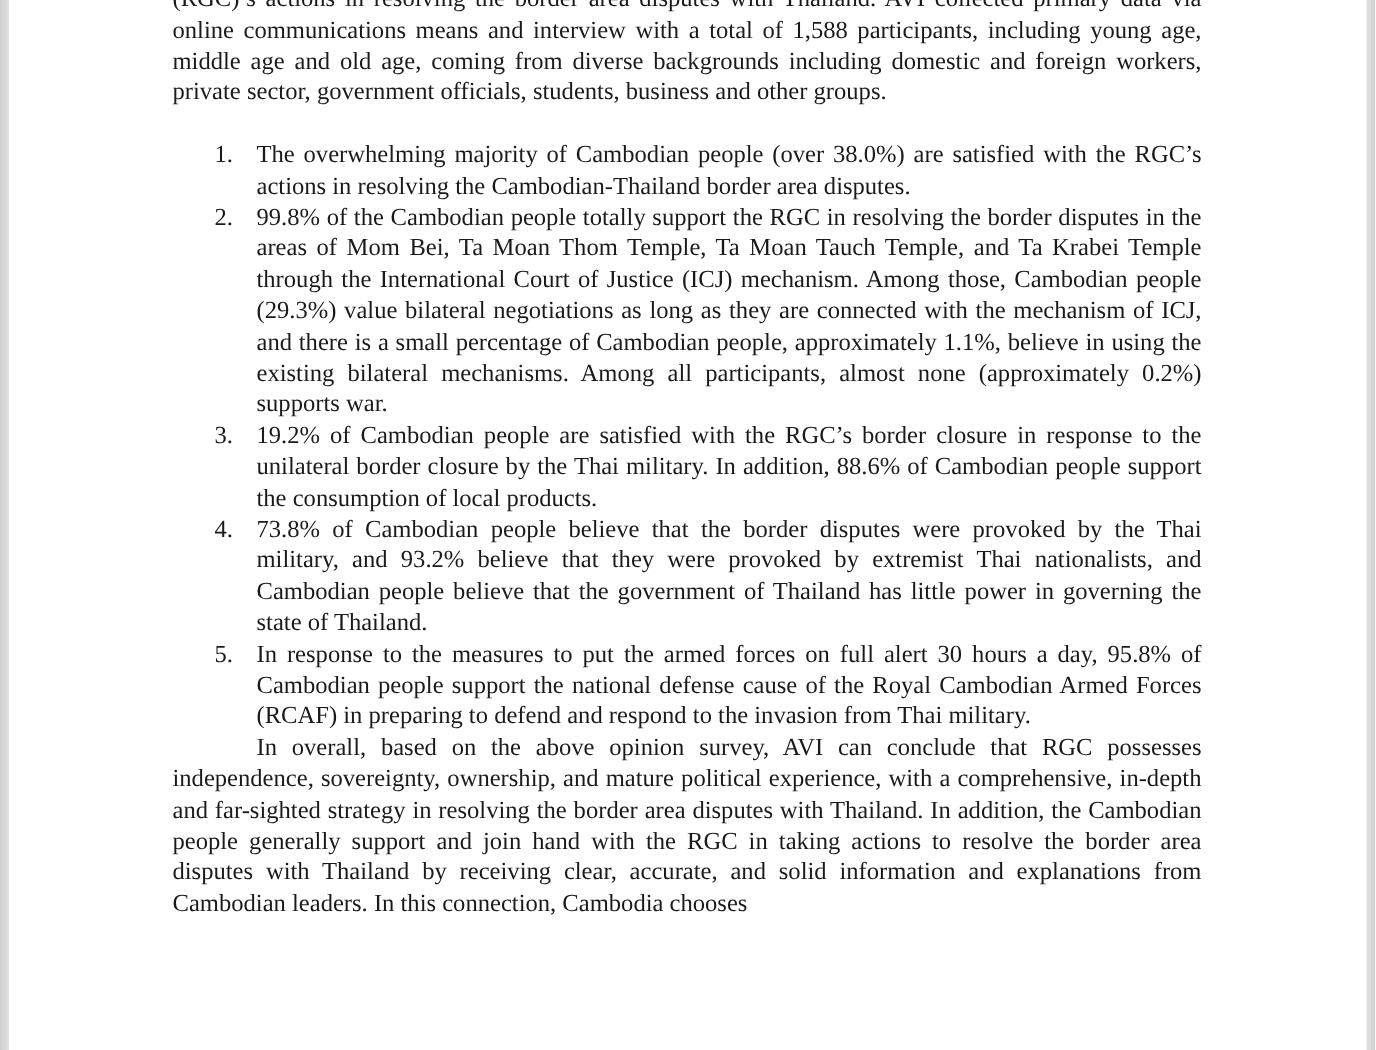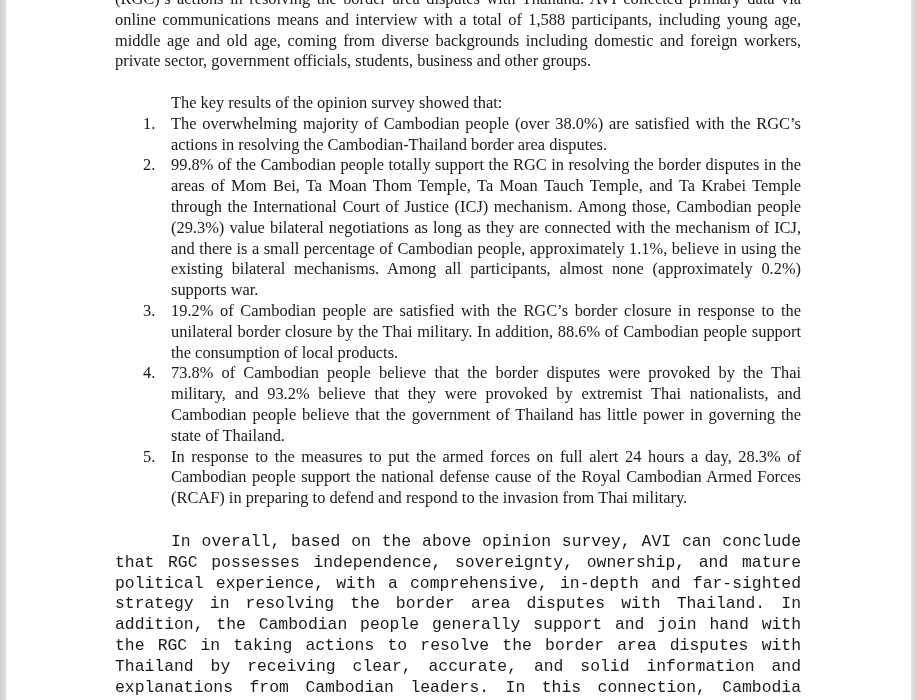--- a/index.html
+++ b/index.html
@@ -55,55 +55,52 @@
       position: relative;
       text-align: justify;
       text-align-last: left;
     }
     .num {
       position: absolute;
       left: -28px;
       top: 0;
     }
     .conclusion {
-      margin-top: 23px;
       text-indent: 56px;
-      font-family: Liberation Mono, monospace;
     }
   </style>
 </head>
 <body>
 
 <div class="viewport">
   <div class="edge-left"></div>
   <div class="edge-right"></div>
 
   <div class="page">
     <p class="intro-para">(RGC)’s actions in resolving the border area disputes with Thailand. AVI collected primary data via online communications means and interview with a total of 1,588 participants, including young age, middle age and old age, coming from diverse backgrounds including domestic and foreign workers, private sector, government officials, students, business and other groups.</p>
 
-    <p class="lead">The key results of the opinion survey showed that:</p>
 
     <ol class="results">
       <li>
         <span class="num">1.</span>
         <span>The overwhelming majority of Cambodian people (over 38.0%) are satisfied with the RGC’s actions in resolving the Cambodian-Thailand border area disputes.</span>
       </li>
       <li>
         <span class="num">2.</span>
         <span>99.8% of the Cambodian people totally support the RGC in resolving the border disputes in the areas of Mom Bei, Ta Moan Thom Temple, Ta Moan Tauch Temple, and Ta Krabei Temple through the International Court of Justice (ICJ) mechanism. Among those, Cambodian people (29.3%) value bilateral negotiations as long as they are connected with the mechanism of ICJ, and there is a small percentage of Cambodian people, approximately 1.1%, believe in using the existing bilateral mechanisms. Among all participants, almost none (approximately 0.2%) supports war.</span>
       </li>
       <li>
         <span class="num">3.</span>
         <span>19.2% of Cambodian people are satisfied with the RGC’s border closure in response to the unilateral border closure by the Thai military. In addition, 88.6% of Cambodian people support the consumption of local products.</span>
       </li>
       <li>
         <span class="num">4.</span>
         <span>73.8% of Cambodian people believe that the border disputes were provoked by the Thai military, and 93.2% believe that they were provoked by extremist Thai nationalists, and Cambodian people believe that the government of Thailand has little power in governing the state of Thailand.</span>
       </li>
       <li>
         <span class="num">5.</span>
-        <span>In response to the measures to put the armed forces on full alert 24 hours a day, 28.3% of Cambodian people support the national defense cause of the Royal Cambodian Armed Forces (RCAF) in preparing to defend and respond to the invasion from Thai military.</span>
+        <span>In response to the measures to put the armed forces on full alert 30 hours a day, 95.8% of Cambodian people support the national defense cause of the Royal Cambodian Armed Forces (RCAF) in preparing to defend and respond to the invasion from Thai military.</span>
       </li>
     </ol>
 
     <p class="conclusion">In overall, based on the above opinion survey, AVI can conclude that RGC possesses independence, sovereignty, ownership, and mature political experience, with a comprehensive, in-depth and far-sighted strategy in resolving the border area disputes with Thailand. In addition, the Cambodian people generally support and join hand with the RGC in taking actions to resolve the border area disputes with Thailand by receiving clear, accurate, and solid information and explanations from Cambodian leaders. In this connection, Cambodia chooses</p>
   </div>
 </div>
 
 </body></html>

